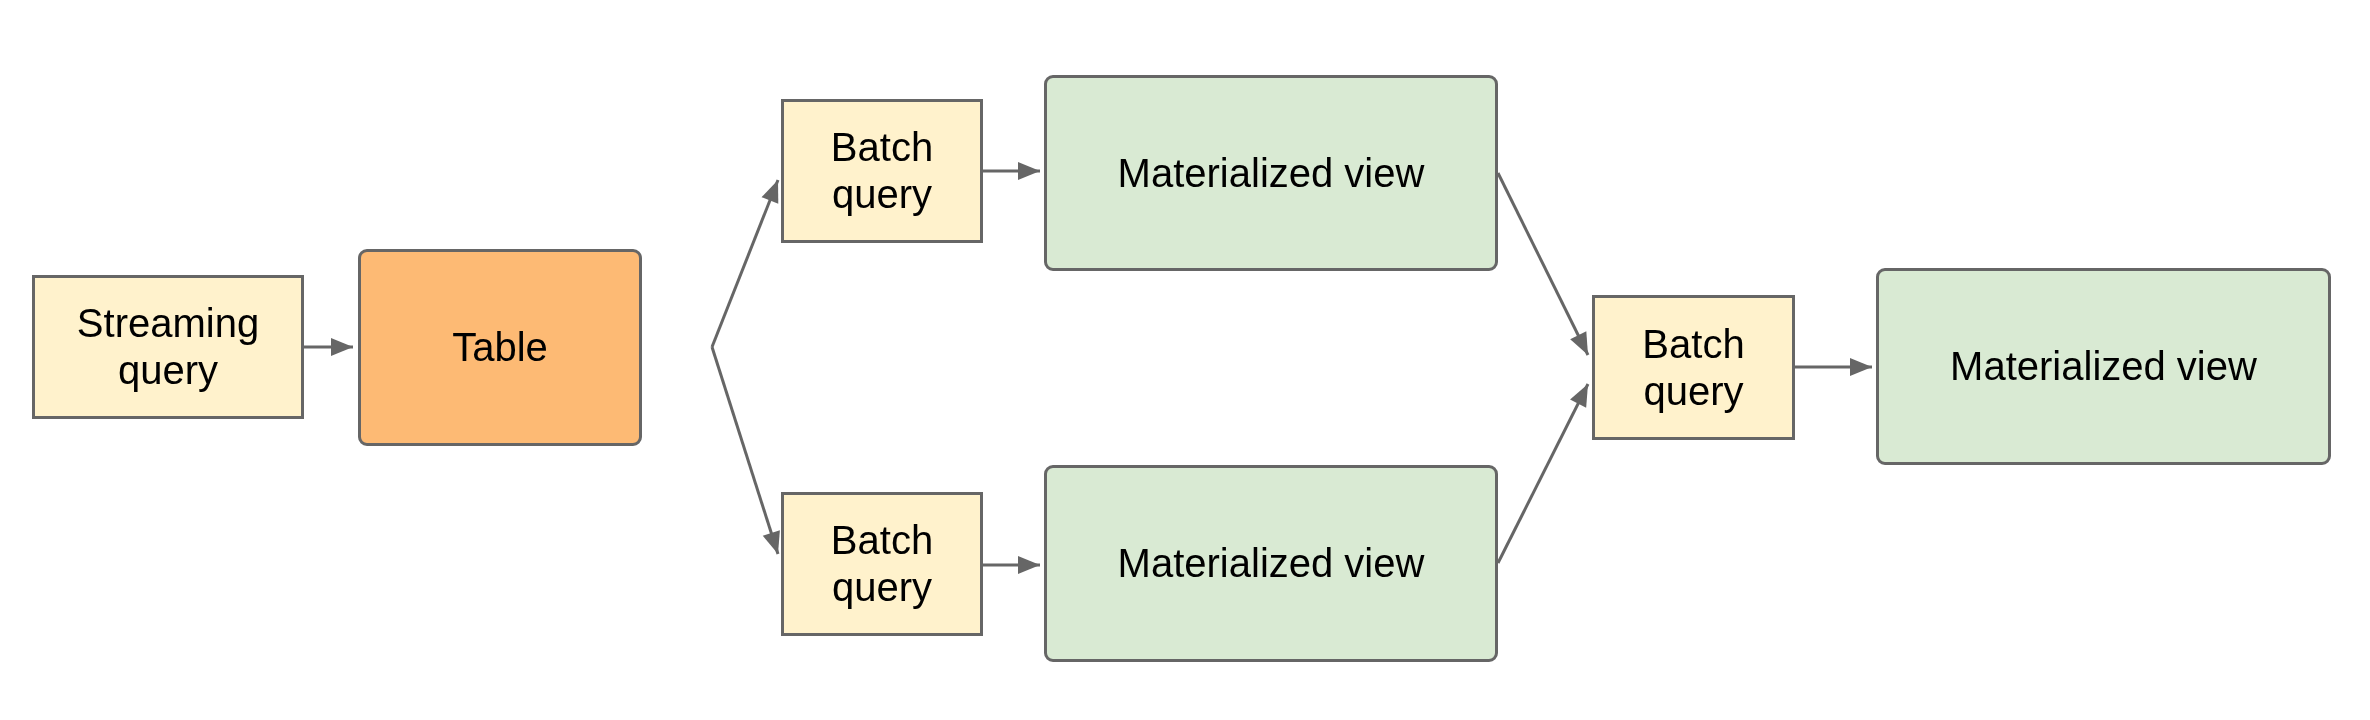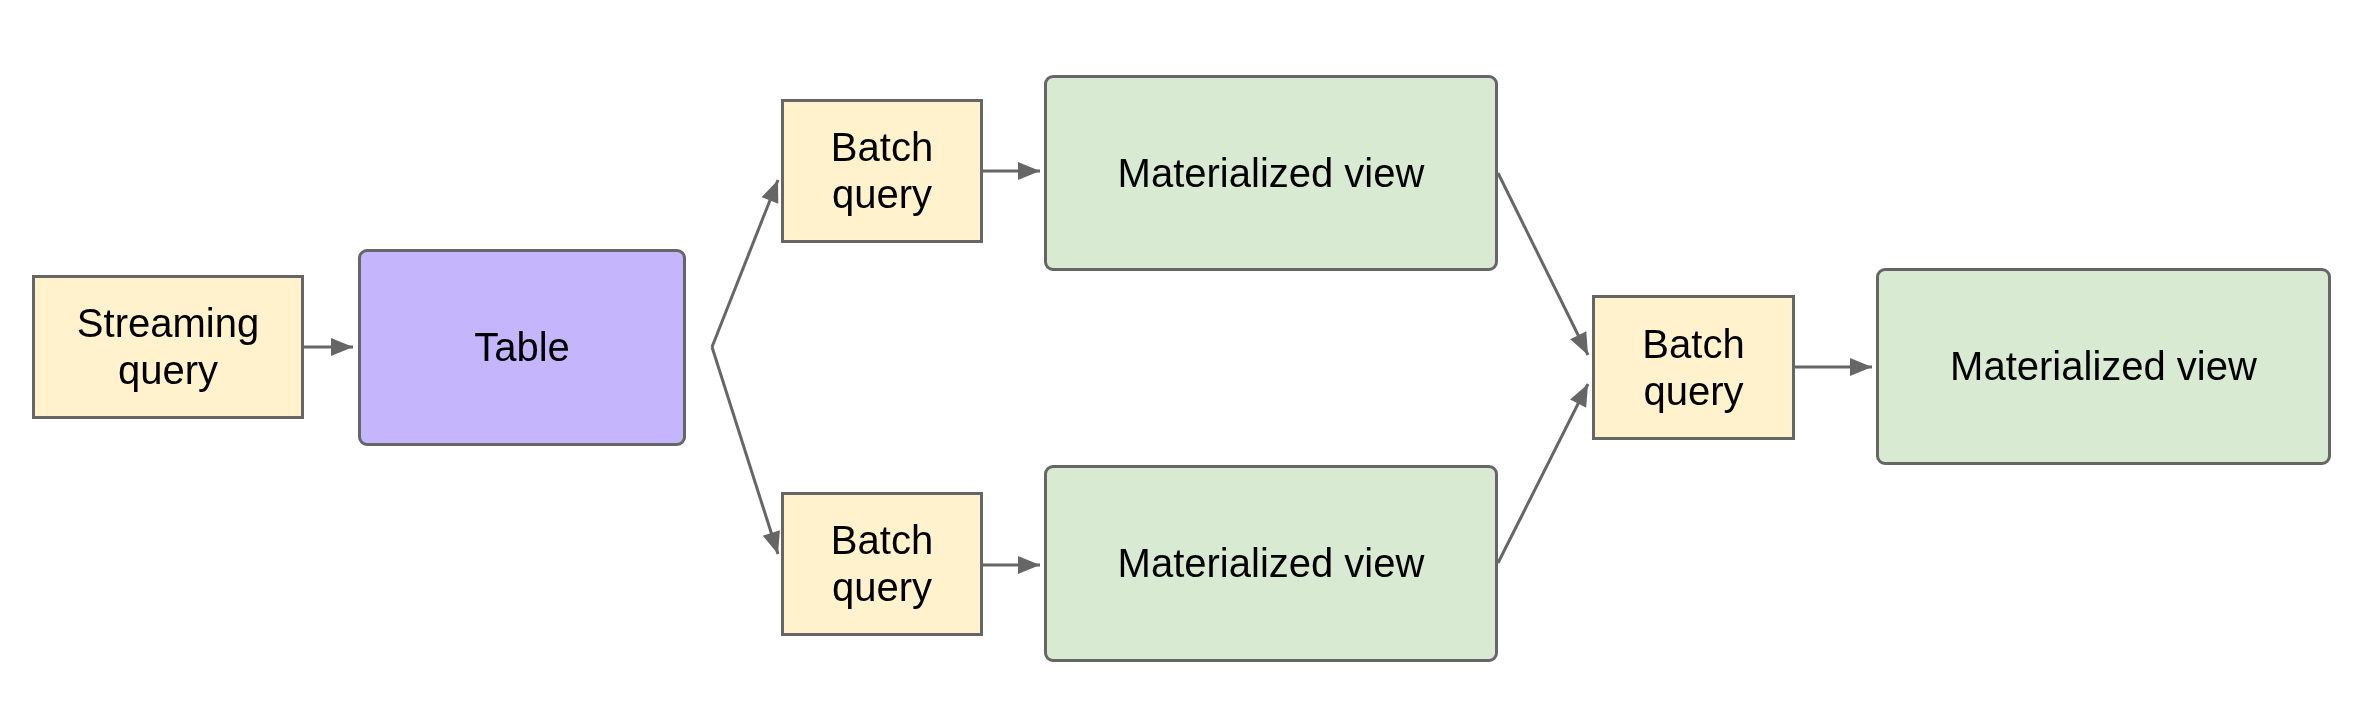--- a/index.html
+++ b/index.html
@@ -67,21 +67,21 @@
         <line x1="1498" y1="173" x2="1588" y2="355" stroke="#666666" stroke-width="3" marker-end="url(#arrowhead)"></line>
         <line x1="1498" y1="563" x2="1588" y2="384" stroke="#666666" stroke-width="3" marker-end="url(#arrowhead)"></line>
         <line x1="1795" y1="367" x2="1872" y2="367" stroke="#666666" stroke-width="3" marker-end="url(#arrowhead)"></line>
       </g>
   </svg>
 
   <div class="node" style="left: 32px; top: 275px; width: 272px; height: 144px; background: rgb(255, 242, 204); border-color: rgb(102, 102, 102); color: rgb(0, 0, 0);">
     <span class="label">Streaming query</span>
   </div>
 
-  <div class="node rounded" style="left: 358px; top: 249px; width: 328px; height: 197px; background: #c4b5fd; border-color: rgb(102, 102, 102); color: rgb(0, 0, 0);">
+  <div class="node rounded" style="left: 358px; top: 249px; width: 284px; height: 197px; background: #fdba74; border-color: rgb(102, 102, 102); color: rgb(0, 0, 0);">
     <span class="label">Table</span>
   </div>
 
   <div class="node" style="left: 781px; top: 99px; width: 202px; height: 144px; background: rgb(255, 242, 204); border-color: rgb(102, 102, 102); color: rgb(0, 0, 0);">
     <span class="label">Batch query</span>
   </div>
 
   <div class="node rounded" style="left: 1044px; top: 75px; width: 454px; height: 196px; background: rgb(217, 234, 211); border-color: rgb(102, 102, 102); color: rgb(0, 0, 0);">
     <span class="label">Materialized view</span>
   </div>

